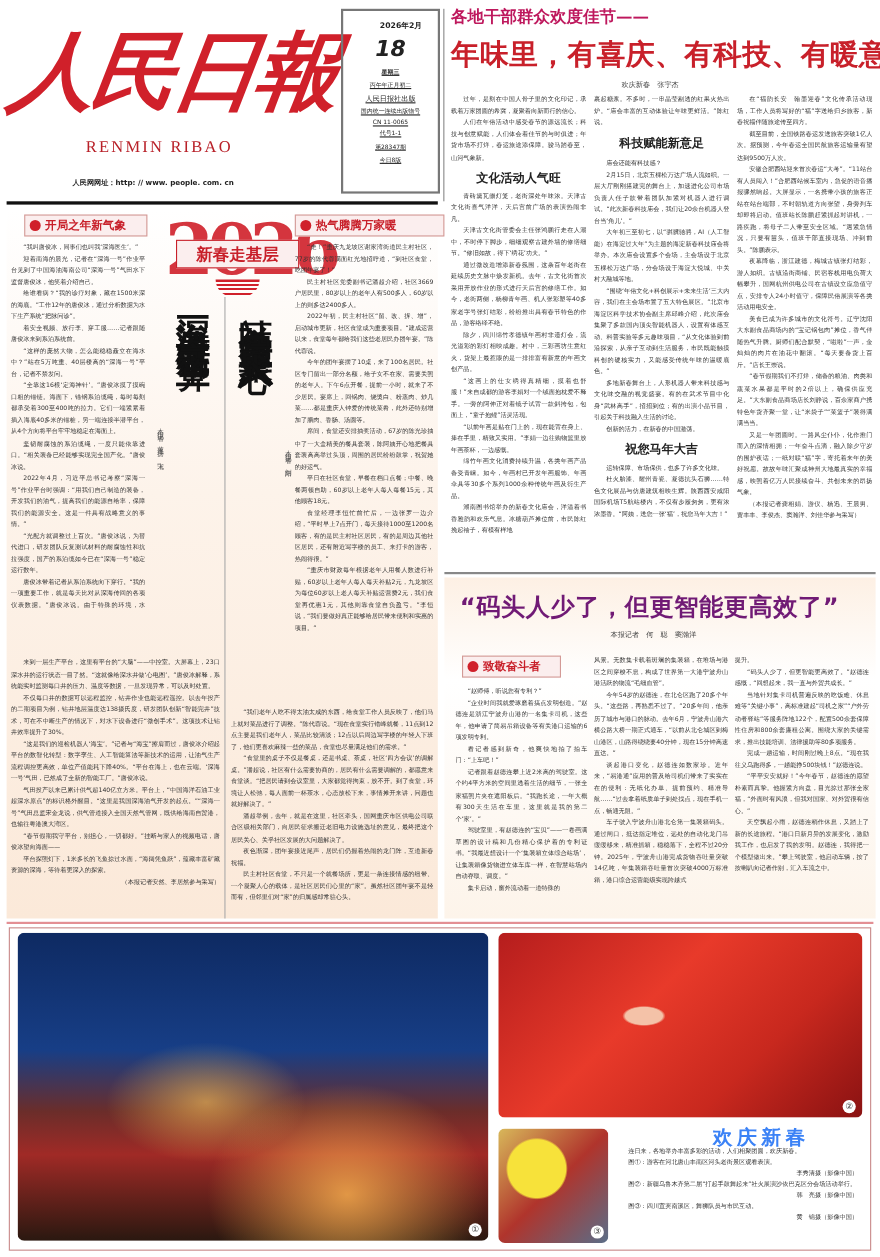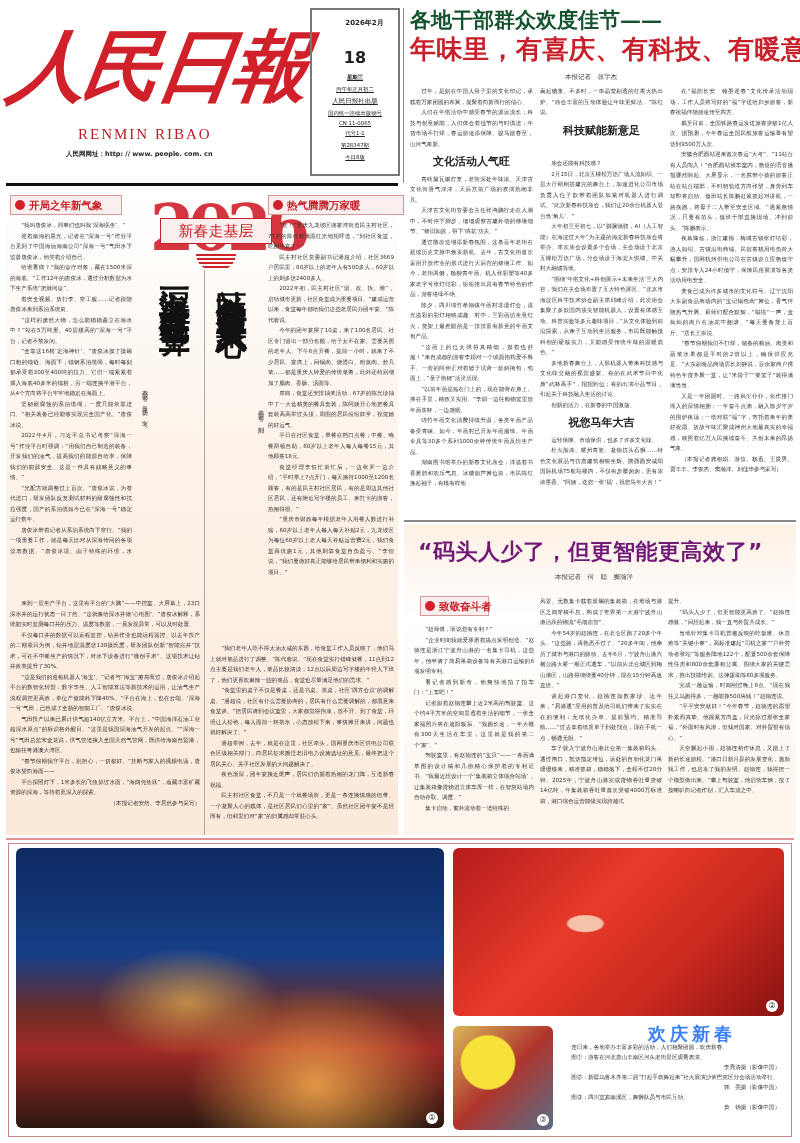--- a/index.html
+++ b/index.html
@@ -4,28 +4,28 @@
 <style>
   * { box-sizing: border-box; margin: 0; padding: 0; }
   html, body { width: 800px; height: 1143px; background: #fff; overflow: hidden; }
   body { position: relative; font-family: "DejaVu Sans", "Liberation Sans", sans-serif; color: #222; }
   .abs { position: absolute; }
   .body-text { font-size: 5.6px; line-height: 10.5px; color: #333; text-align: justify; overflow: hidden; }
   .body-text p { text-indent: 2em; }
   
   .mast-title { left: 10px; top: 8px; width: 285px; height: 115px; color: #d0202a; font-family: "DejaVu Serif", serif; font-size: 78px; font-weight: bold; font-style: italic; letter-spacing: -4px; line-height: 115px; white-space: nowrap; transform: skewX(-8deg); }
   .mast-sub { left: 78px; top: 126px; font-family: "Liberation Serif", serif; color: #b82028; font-size: 15px; letter-spacing: 2px; }
-  .mast-url { left: 66px; top: 150px; font-size: 6.5px; color: #222; font-weight: bold; }
+  .mast-url { left: 66px; top: 162px; font-size: 6.5px; color: #222; font-weight: bold; }
   .datebox { left: 310px; top: 8px; width: 90px; height: 168px; border: 2px solid #777; text-align: center; padding-top: 8px; }
   .datebox .d1 { font-size: 7px; font-weight: bold; padding-left: 19px; }
-  .datebox .d2 { font-size: 16px; font-weight: bold; margin: 20px 0 4px; }
+  .datebox .d2 { font-size: 20px; font-weight: bold; margin: 4px 0 4px; font-style: italic; }
   .datebox .small { font-size: 5.4px; line-height: 12px; text-decoration: underline; }
   .rule-top { left: 6px; top: 183px; width: 392px; height: 3px; background: #111; }
   
-  .tr-kicker { left: 410px; top: 6px; font-family: "DejaVu Serif", serif; font-weight: bold; color: #14532d; font-size: 21px; }
+  .tr-kicker { left: 410px; top: 6px; font-family: "DejaVu Serif", serif; font-weight: bold; color: #be185d; font-size: 15px; }
   .tr-head { left: 410px; top: 32px; color: #c8202a; font-size: 26px; font-weight: bold; letter-spacing: 0.5px; white-space: nowrap; }
   .tr-byline { left: 565px; top: 73px; font-size: 6.5px; color: #444; }
   .sub-h { font-family: "DejaVu Serif", serif; font-weight: bold; font-size: 11px; text-align: center; color: #222; }
   .vline { background: #888; width: 1px; }
   
   .tag { height: 20px; border: 1px solid #d39a96; background: #fbeeee; color: #c8202a; font-family: "DejaVu Serif", serif; font-weight: bold; font-size: 10.5px; line-height: 18px; padding-left: 18px; position: absolute; white-space: nowrap; }
   .tag::before { content: ""; position: absolute; left: 4px; top: 4px; width: 10px; height: 10px; border-radius: 50%; background: #d0202a; }
   
   .vhead { font-size: 31px; font-weight: bold; color: #111; writing-mode: vertical-rl; letter-spacing: 4px; line-height: 40px; }
   .vbyline { writing-mode: vertical-rl; font-size: 6px; color: #555; letter-spacing: 2px; }
@@ -64,39 +64,39 @@
   <div class="small" style="line-height:8px">CN 11-0065</div>
   <div class="small">代号1-1</div>
   <div class="small">第28347期</div>
   <div class="small">今日8版</div>
 </div>
 <div class="abs rule-top"></div>
 <div class="abs vline" style="left:403px;top:8px;height:175px"></div>
 
 <div class="abs tr-kicker">各地干部群众欢度佳节——</div>
 <div class="abs tr-head">年味里，有喜庆、有科技、有暖意</div>
-<div class="abs tr-byline">本报记者　张宇杰</div>
+<div class="abs tr-byline">欢庆新春　张宇杰</div>
 
 <div class="abs body-text" style="left:410px;top:86px;width:123px;height:430px">
   <p>过年，是刻在中国人骨子里的文化印记，承载着万家团圆的希冀，凝聚着向新而行的信心。</p>
   <p>人们在年俗活动中感受春节的源远流长；科技与创意赋能，人们体会着佳节的与时俱进；年货市场不打烊，春运旅途添保障。骏马踏春至，山河气象新。</p>
   <div class="sub-h" style="margin:8px 0 6px">文化活动人气旺</div>
   <p>青砖黛瓦缀灯笼，老街深处年味浓。天津古文化街喜气洋洋，天后宫前广场的表演热闹非凡。</p>
   <p>天津古文化街管委会主任张鸿鹏行走在人潮中，不时停下脚步，细细观察古建外墙的修缮细节。“修旧如故，得下‘绣花’功夫。”</p>
   <p>通过微改造增添新春氛围，这条百年老街在延续历史文脉中焕发新机。去年，古文化街首次采用开放作业的形式进行天后宫的修缮工作。如今，老街两侧，杨柳青年画、机人张彩塑等40多家老字号张灯结彩，纷纷推出具有春节特色的作品，游客络绎不绝。</p>
   <p>除夕，四川绵竹孝德镇年画村非遗灯会，流光溢彩的彩灯相映成趣。村中，三彩画坊生意红火，货架上最惹眼的是一排排富有新意的年画文创产品。</p>
   <p>“这画上的仕女绣得真精细，摸着也舒服！”来自成都的游客李娟对一个绒面抱枕爱不释手。一旁的阿伸正对着镜子试背一款斜挎包，包面上，“童子抱鲤”活灵活现。</p>
   <p>“以前年画是贴在门上的，现在能背在身上、捧在手里，精致又实用。”李娟一边往购物篮里放年画茶杯，一边感慨。</p>
   <p>绵竹年画文化消费持续升温，各类年画产品备受青睐。如今，年画村已开发年画服饰、年画伞具等30多个系列1000余种传统年画及衍生产品。</p>
   <p>湖南图书馆举办的新春文化庙会，洋溢着书香雅韵和欢乐气息。冰糖葫芦摊位前，市民陈红挽起袖子，有模有样地</p>
 </div>
 
 <div class="abs body-text" style="left:540px;top:86px;width:123px;height:430px">
   <p style="text-indent:0">裹起糖浆。不多时，一串晶莹剔透的红果火热出炉。“庙会丰富的互动体验让年味更鲜活。”陈红说。</p>
-  <div class="sub-h" style="margin:8px 0 22px">科技赋能新意足</div>
+  <div class="sub-h" style="margin:8px 0 8px">科技赋能新意足</div>
   <p>庙会还能有科技感？</p>
   <p>2月15日，北京五棵松万达广场人流如织。一层大厅刚刚搭建完的舞台上，加速进化公司市场负责人任子歆带着团队加紧对机器人进行调试。“此次新春科技庙会，我们让20余台机器人登台当‘角儿’。”</p>
   <p>大年初三至初七，以“骐骥驰骋，AI（人工智能）在海淀过大年”为主题的海淀新春科技庙会将举办。本次庙会设置多个会场，主会场设于北京五棵松万达广场，分会场设于海淀大悦城、中关村大融城等地。</p>
   <p>“围绕‘年俗文化+科创展示+未来生活’三大内容，我们在主会场布置了五大特色展区。”北京市海淀区科学技术协会副主席邱峰介绍，此次庙会集聚了多款国内顶尖智能机器人，设置有体感互动、科普实验等多元趣味项目，“从文化体验到前沿探索，从亲子互动到生活服务，市民既能触摸科创的硬核实力，又能感受传统年味的温暖底色。”</p>
   <p>多地新春舞台上，人形机器人带来科技感与文化味交融的视觉盛宴。有的在武术节目中化身“武林高手”，招招到位；有的出演小品节目，引起关于科技融入生活的讨论。</p>
   <p>创新的活力，在新春的中国激荡。</p>
   <div class="sub-h" style="margin:8px 0 6px">祝您马年大吉</div>
   <p>运转保障、市场保供，也多了许多文化味。</p>
   <p>杜火胎漆、耀州青瓷、凝德抗头石狮……特色文化展品与仿唐建筑相映生辉。陕西西安咸阳国际机场T5航站楼内，不仅有步履匆匆，更有浓浓墨香。“阿姨，送您一张‘福’，祝您马年大吉！”</p>
 </div>
@@ -108,26 +108,26 @@
   <p>夜幕降临，浙江建德，梅城古镇张灯结彩，游人如织。古镇沿街商铺、民宿客栈用电负荷大幅攀升，国网杭州供电公司在古镇设立应急值守点，安排专人24小时值守，保障民俗展演等各类活动用电安全。</p>
   <p>美食已成为许多城市的文化符号。辽宁沈阳大东副食品商场内的“宝记锅包肉”摊位，香气伴随热气升腾。厨师们配合默契，“嗞啦”一声，金灿灿的肉片在油花中翻滚。“每天要备货上百斤。”店长王崇说。</p>
   <p>“春节假期我们不打烊，储备的粮油、肉类和蔬菜水果都是平时的2倍以上，确保供应充足。”大东副食品商场店长刘静说，百余家商户携特色年货齐聚一堂，让“米袋子”“菜篮子”装得满满当当。</p>
   <p>又是一年团圆时。一路风尘仆仆，化作推门而入的深情相拥；一年奋斗点滴，融入除夕守岁的围炉夜话；一纸对联“福”字，寄托着来年的美好祝愿。故故年味汇聚成神州大地最真实的幸福感，映照着亿万人民接续奋斗、共创未来的昂扬气象。</p>
   <p>（本报记者龚相娟、游仪、杨迅、王晨男、贾丰丰、李俊杰、窦瀚洋、刘佳华参与采写）</p>
 </div>
 <div class="abs" style="left:404px;top:520px;width:392px;height:2px;background:#888"></div>
 
 <div class="abs feature-bg" style="left:6px;top:190px;width:392px;height:645px"></div>
 <div class="abs" style="left:10px;top:195px;width:112px;">
-  <div class="tag" style="left:0;top:0;width:112px">开局之年新气象</div>
+  <div class="tag" style="left:12px;top:0;width:112px">开局之年新气象</div>
 </div>
 
 <div class="abs badge-2026">
   <div style="position:absolute;left:0;top:-6px;font-family:'DejaVu Serif',serif;font-size:64px;font-weight:bold;color:#d0202a;opacity:0.9;letter-spacing:-6px">2026</div>
-  <div style="position:absolute;left:10px;top:22px;width:112px;height:26px;background:#fbeeee;border:1px solid #c8202a;color:#c8202a;font-family:'DejaVu Serif',serif;font-weight:normal;font-size:15px;text-align:center;line-height:24px">新春走基层</div>
+  <div style="position:absolute;left:10px;top:22px;width:112px;height:26px;background:#fbeeee;border:1px solid #c8202a;color:#c8202a;font-family:'DejaVu Serif',serif;font-weight:bold;font-size:15px;text-align:center;line-height:24px">新春走基层</div>
   <div style="position:absolute;left:46px;top:58px;width:40px;height:16px;background:repeating-linear-gradient(to bottom,#d0202a 0 2px,transparent 2px 4px);border-radius:0 0 20px 20px"></div>
 </div>
 
 <div class="abs body-text" style="left:10px;top:220px;width:122px;height:335px">
   <p>“我叫唐俊冰，同事们也叫我‘深海医生’。”</p>
   <p>迎着南海的晨光，记者在“深海一号”作业平台见到了中国海油海南公司“深海一号”气田水下监督唐俊冰，他笑着介绍自己。</p>
   <p>给谁看病？“我的诊疗对象，藏在1500米深的海底。”工作12年的唐俊冰，通过分析数据为水下生产系统“把脉问诊”。</p>
   <p>着安全视频、放行李、穿工服……记者跟随唐俊冰来到系泊系统前。</p>
   <p>“这样的庞然大物，怎么能稳稳矗立在海水中？”站在5万吨重、40层楼高的“深海一号”平台，记者不禁发问。</p>
   <p>“全靠这16根‘定海神针’。”唐俊冰摸了摸碗口粗的锚链。海面下，锚钢系泊缆绳，每时每刻都承受着300至400吨的拉力。它们一端紧紧着插入海底40多米的锚桩，另一端连接半潜平台，从4个方向将平台牢牢地稳定在海面上。</p>
@@ -167,21 +167,21 @@
   <p>“我们老年人吃不得太油太咸的东西，给食堂工作人员反映了，他们马上就对菜品进行了调整。”陈代蓉说。“现在食堂实行错峰就餐，11点到12点主要是我们老年人，菜品比较清淡；12点以后周边写字楼的年轻人下班了，他们更喜欢麻辣一些的菜品，食堂也尽量满足他们的需求。”</p>
   <p>“食堂里的桌子不仅是餐桌，还是书桌、茶桌，社区‘四方会议’的调解桌。”潘超说，社区有什么需要协商的，居民有什么需要调解的，都愿意来食堂谈。“把居民请到会议室里，大家都觉得拘束，放不开。到了食堂，环境让人松弛，每人面前一杯茶水，心态放松下来，事情摊开来讲，问题也就好解决了。”</p>
   <p>潘超举例，去年，就是在这里，社区牵头，国网重庆市区供电公司联合区级相关部门，向居民征求搬迁老旧电力设施选址的意见，最终把这个居民关心、关乎社区发展的大问题解决了。</p>
   <p>夜色渐深，团年宴接近尾声，居民们仍握着热闹的龙门阵，互道新春祝福。</p>
   <p>民主村社区食堂，不只是一个就餐场所，更是一条连接情感的纽带、一个凝聚人心的载体，是社区居民们心里的“家”。虽然社区团年宴不是轻而有，但邻里们对“家”的归属感却常驻心头。</p>
 </div>
 
 <div class="abs feature-bg" style="left:404px;top:525px;width:392px;height:310px;background:linear-gradient(to bottom,#fdf0e4,#fff 30%,#fdf4ea)"></div>
 <div class="abs quote-head">“码头人少了，但更智能更高效了”</div>
 <div class="abs" style="left:555px;top:573px;font-size:6.5px;color:#444;font-family:'DejaVu Serif',serif">本报记者　何　聪　窦瀚洋</div>
-<div class="tag" style="left:420px;top:596px;width:69px">致敬奋斗者</div>
+<div class="tag" style="left:420px;top:596px;width:90px">致敬奋斗者</div>
 <div class="abs body-text" style="left:414px;top:624px;width:120px;height:206px">
   <p>“赵师傅，听说您有专利？”</p>
   <p>“企业时间我就爱琢磨着搞点发明创造。”赵德连是浙江宁波舟山港的一名集卡司机，这些年，他申请了简易吊箱设备等有关港口运输的6项发明专利。</p>
   <p>看记者感到新奇，他爽快地拍了拍车门：“上车吧！”</p>
   <p>记者跟着赵德连攀上近2米高的驾驶室。这个约4平方米的空间里透着生活的细节，一张全家福照片夹在遮阳板后。“我跑长途，一年大概有300天生活在车里，这里就是我的第二个‘家’。”</p>
   <p>驾驶室里，有赵德连的“宝贝”——一卷画满草图的设计稿和几份精心保护着的专利证书。“我最近想设计一个‘集装箱立体综合站场’，让集装箱像货物进立体车库一样，在智慧站场内自动存取、调度。”</p>
   <p>集卡启动，窗外流动着一道特殊的</p>
 </div>
 <div class="abs body-text" style="left:540px;top:596px;width:122px;height:234px">
   <p style="text-indent:0">风景。无数集卡载着斑斓的集装箱，在堆场与港区之间穿梭不息，构成了世界第一大港宁波舟山港活跃的物流“毛细血管”。</p>

